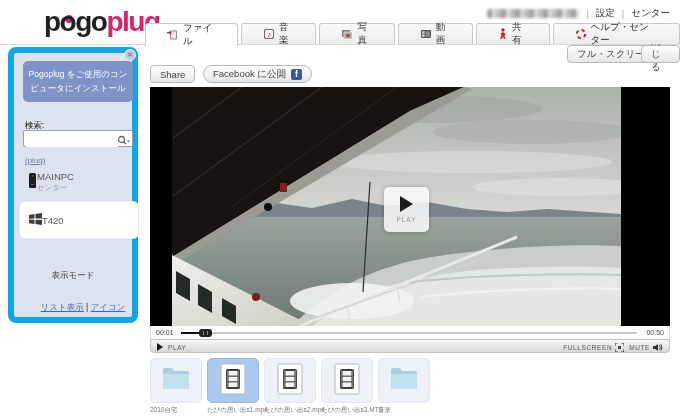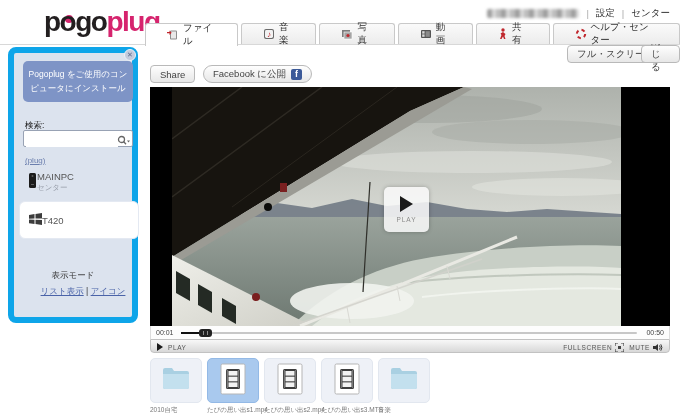--- a/index.html
+++ b/index.html
@@ -47,21 +47,21 @@
   .edit-link{position:absolute;left:11px;top:103px;font-size:8px;color:#6b7fae;
        text-decoration:underline;cursor:pointer;}
   .devices{position:absolute;left:5px;top:113px;width:120px;}
   .device{display:flex;align-items:center;padding:5px 9px;margin-bottom:3px;
        border-radius:6px;cursor:pointer;}
   .device .dname{font-size:9.5px;color:#555;}
   .device .dstat{font-size:7.5px;color:#9aa0ac;margin-top:1px;}
   .device.selected{background:#fff;border:1px solid #e4e9f2;padding:9px 9px;}
   .viewmode{position:absolute;left:0;top:217px;width:100%;text-align:center;}
   .viewmode .vm-label{font-size:8.5px;color:#333;}
-  .vm-links{margin-top:4px;font-size:8.5px;color:#333;padding-left:20px;}
+  .vm-links{margin-top:20px;font-size:8.5px;color:#333;padding-left:20px;}
   .vm-links a{color:#4a63a8;text-decoration:underline;cursor:pointer;}
 
   
   .btn{position:absolute;display:inline-flex;align-items:center;gap:5px;height:18px;
        padding:0 9px;font-size:9.5px;color:#444;background:linear-gradient(#fefefe,#e7e7e7);
        border:1px solid #b9b9b9;border-radius:4px;cursor:pointer;box-sizing:border-box;}
   #btn-share{left:150px;top:65px;}
   #btn-facebook{left:203px;top:65px;border-radius:9px;}
   #btn-fullwin{left:567px;top:45px;}
   #btn-close{left:641px;top:45px;}

